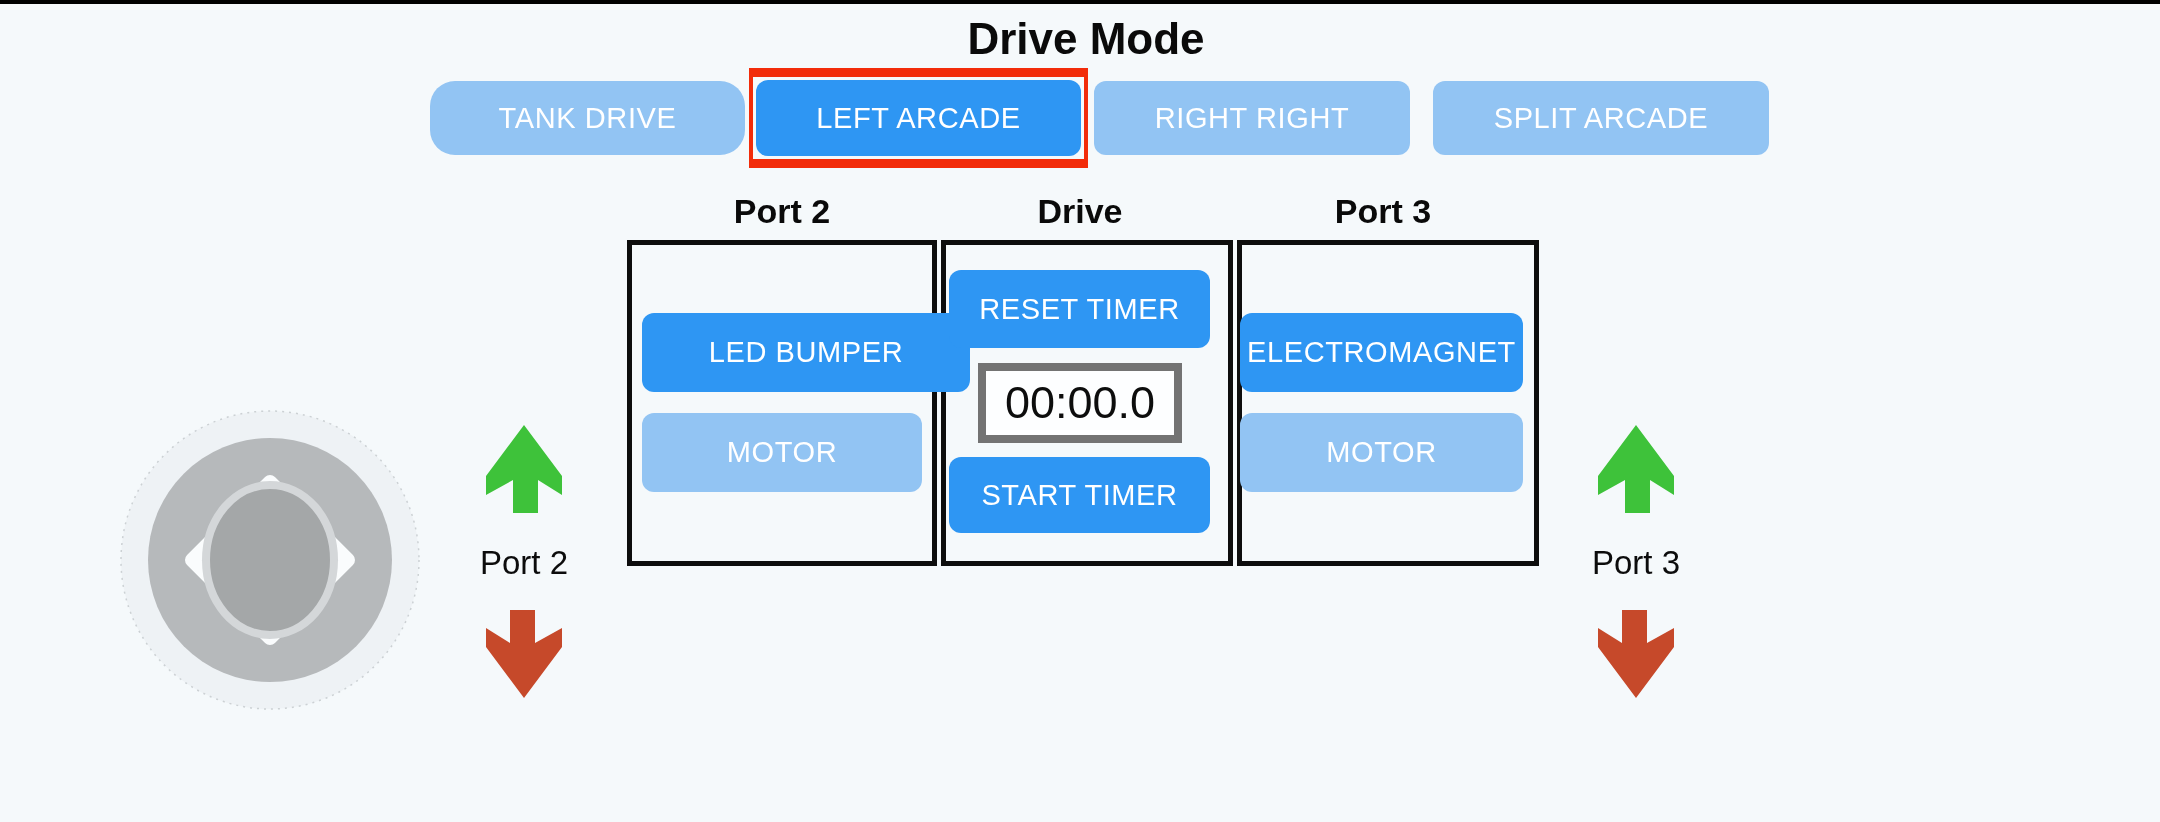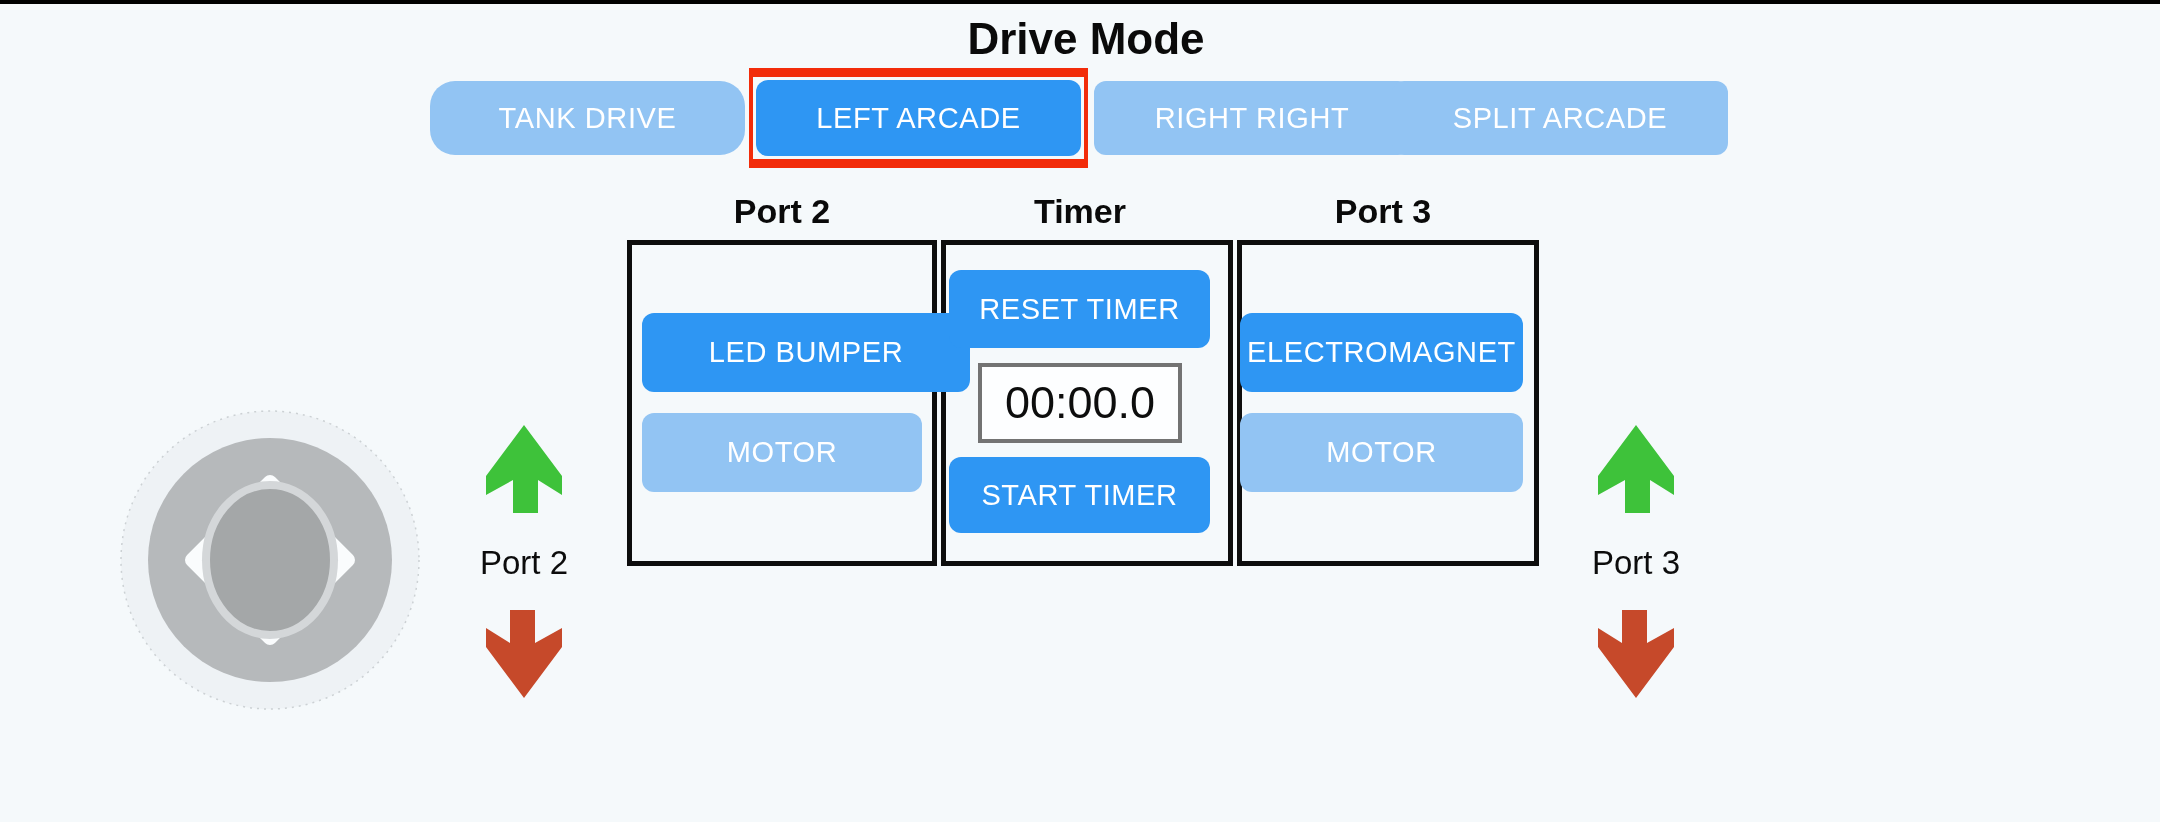--- a/index.html
+++ b/index.html
@@ -12,21 +12,21 @@
 
   .btn{display:flex;align-items:center;justify-content:center;color:#ffffff;
        font-size:29px;letter-spacing:.6px;border-radius:12px;border:none;
        font-family:"Liberation Sans",sans-serif;padding:0;cursor:pointer;}
   .btn.active{background:#2e96f3;}
   .btn.inactive{background:#92c4f3;}
 
   .drive-btn{position:absolute;top:81px;height:74px;}
   #tank-btn{left:430px;width:315px;border-radius:25px;}
   #right-arcade-btn{left:1094px;width:316px;}
-  #split-arcade-btn{left:1392px;width:336px;}
+  #split-arcade-btn{left:1433px;width:336px;}
 
   .selected-wrap{position:absolute;left:749px;top:68px;width:339px;height:100px;
                  background:#f22c0a;padding:9px 4px;box-sizing:border-box;display:flex;}
   .selected-gap{flex:1;background:#f5f9fb;padding:3px;display:flex;}
   .selected-gap .btn{flex:1;}
 
   .panel-header{position:absolute;top:192px;width:300px;text-align:center;
                 font-size:34px;font-weight:bold;color:#0a0a0a;}
   #h-port2{left:632px;}
   #h-timer{left:930px;}
@@ -39,21 +39,21 @@
   #panel-port3{left:1237px;width:302px;}
 
   #led-bumper-btn{position:absolute;left:642px;top:313px;width:328px;height:79px;}
   #motor2-btn{position:absolute;left:642px;top:413px;width:280px;height:79px;}
   #reset-timer-btn{position:absolute;left:949px;top:270px;width:261px;height:78px;}
   #start-timer-btn{position:absolute;left:949px;top:457px;width:261px;height:76px;}
   #electromagnet-btn{position:absolute;left:1240px;top:313px;width:283px;height:79px;}
   #motor3-btn{position:absolute;left:1240px;top:413px;width:283px;height:79px;}
 
   .timer-display{position:absolute;left:978px;top:363px;width:204px;height:80px;
-                 background:#fdfeff;border:4px solid #737373;box-sizing:border-box;
+                 background:#fdfeff;border:8px solid #737373;box-sizing:border-box;
                  display:flex;align-items:center;justify-content:center;
                  font-size:45px;color:#0d0d0d;}
 
   .joystick{position:absolute;left:115px;top:405px;width:310px;height:310px;}
   .joy-outer{fill:#eef2f5;stroke:#ccd1d4;stroke-width:1.5;stroke-dasharray:2 5;}
   .joy-pad{fill:#b6b9bb;}
   .joy-chev{fill:none;stroke:#fafcfd;stroke-width:14;stroke-linejoin:round;stroke-linecap:butt;}
   .joy-knob{fill:#a4a7a8;stroke:#d4d7d9;stroke-width:8;}
 
   .arrow{position:absolute;width:76px;height:88px;}
@@ -84,21 +84,21 @@
     <div class="selected-gap">
       <button class="btn active">LEFT ARCADE</button>
     </div>
   </div>
 
   <button class="btn inactive drive-btn" id="right-arcade-btn">RIGHT RIGHT</button>
 
   <button class="btn inactive drive-btn" id="split-arcade-btn">SPLIT ARCADE</button>
 
   <div class="panel-header" id="h-port2">Port 2</div>
-  <div class="panel-header" id="h-timer">Timer</div>
+  <div class="panel-header" id="h-timer">Drive</div>
   <div class="panel-header" id="h-port3">Port 3</div>
 
   <div class="panel" id="panel-port2"></div>
   <div class="panel" id="panel-timer"></div>
   <div class="panel" id="panel-port3"></div>
 
   <button class="btn active" id="led-bumper-btn">LED BUMPER</button>
   <button class="btn inactive" id="motor2-btn">MOTOR</button>
 
   <button class="btn active" id="reset-timer-btn">RESET TIMER</button>

